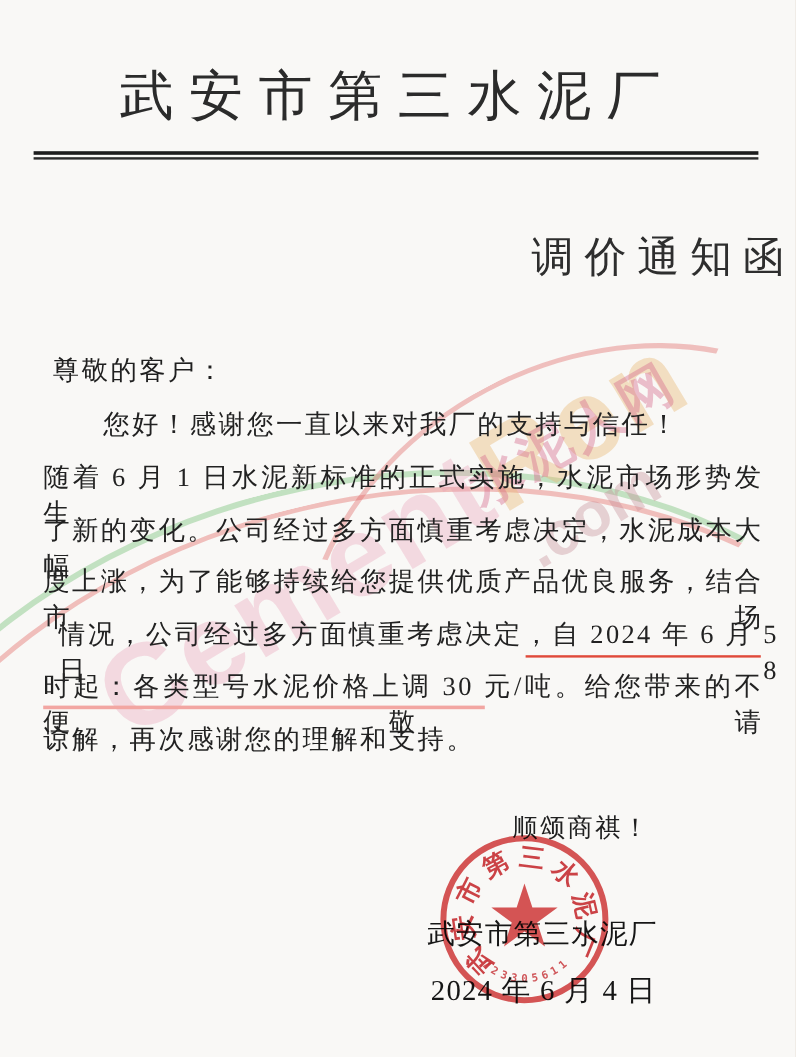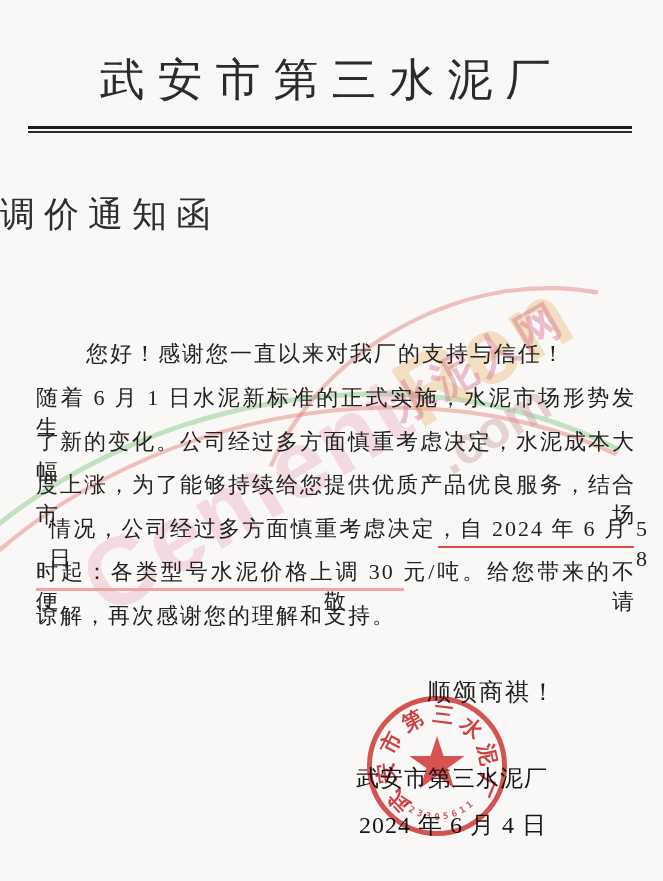--- a/index.html
+++ b/index.html
@@ -64,40 +64,40 @@
     color:#2b2b2b; white-space:nowrap;
   }
   .rule {
     position:absolute; z-index:2;
     left:28px; top:126px; width:604px; height:2px;
     border-top:3px solid #1d1d1d;
     border-bottom:2px solid #2a2a2a;
   }
   .doc-title {
     left:0; top:191px; width:100%;
-    text-align:left;
+    text-align:right;
     font-size:35px; font-weight:500; letter-spacing:9px;
     color:#2e2e2e; white-space:nowrap;
   }
   .salutation { left:44px; top:294px; font-size:22px; letter-spacing:2px; }
 
   .bline { left:36px; width:600px; font-size:22px; letter-spacing:2px; color:#222; white-space:nowrap; }
   .bline.just { text-align:justify; text-align-last:justify; white-space:normal; }
   .l0 { left:86px; top:339px; }
   .l1 { top:383px; }
   .l2 { top:427px; }
   .l3 { top:470px; }
   .l4 { top:514px;margin-left:13px; }
   .l5 { top:557px; }
   .l6 { top:601px; }
 
   .u1 { position:absolute; z-index:2; left:438px; top:546px; width:196px; height:2px; background:#e04a3a; }
   .u2 { position:absolute; z-index:2; left:36px;  top:588px; width:368px; height:3px; background:#f2a6a2; }
 
-  .closing   { left:427px; top:676px; font-size:24px; letter-spacing:2px; }
+  .closing   { left:427px; top:676px; font-size:21px; letter-spacing:2px; }
   .signature { left:356px; top:763px; font-size:23px; letter-spacing:1px; color:#161616; }
   .doc-date  { left:359px; top:809px; font-size:24px; letter-spacing:1px; color:#161616; }
 
   
   .stamp {
     position:absolute; z-index:3;
     left:367px; top:696px; width:140px; height:140px;
     border:5px solid rgba(210,56,58,0.85);
     border-radius:50%;
     box-sizing:border-box;
@@ -127,20 +127,21 @@
     <div class="wm-latin"><span>Cement</span><span class="wm-ren">Ren</span></div>
     <div class="wm-cjk">水泥人网</div>
     <div class="wm-com">.com</div>
   </div>
 
   <div class="txt letterhead">武安市第三水泥厂</div>
   <div class="rule"></div>
 
   <div class="txt doc-title">调价通知函</div>
 
+  <div class="txt salutation">尊敬的客户：</div>
 
   <div class="txt bline l0">您好！感谢您一直以来对我厂的支持与信任！</div>
   <div class="txt bline just l1">随着 6 月 1 日水泥新标准的正式实施，水泥市场形势发生</div>
   <div class="txt bline just l2">了新的变化。公司经过多方面慎重考虑决定，水泥成本大幅</div>
   <div class="txt bline just l3">度上涨，为了能够持续给您提供优质产品优良服务，结合市场</div>
   <div class="txt bline just l4">情况，公司经过多方面慎重考虑决定，自 2024 年 6 月 5 日 8</div>
   <div class="txt bline just l5">时起：各类型号水泥价格上调 30 元/吨。给您带来的不便敬请</div>
   <div class="txt bline l6">谅解，再次感谢您的理解和支持。</div>
 
   <div class="u1"></div>

